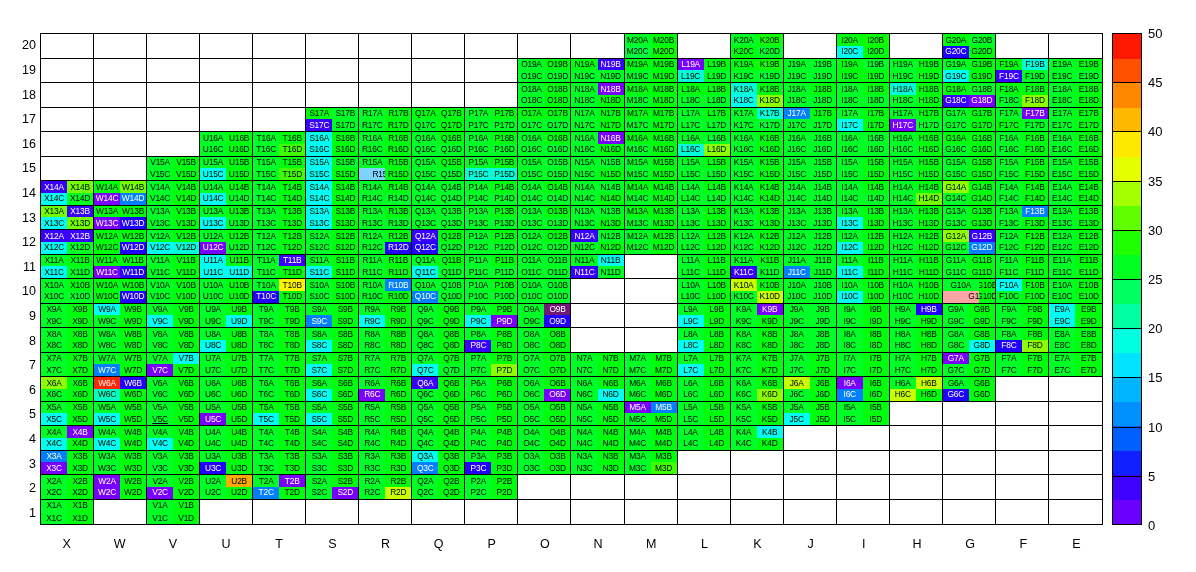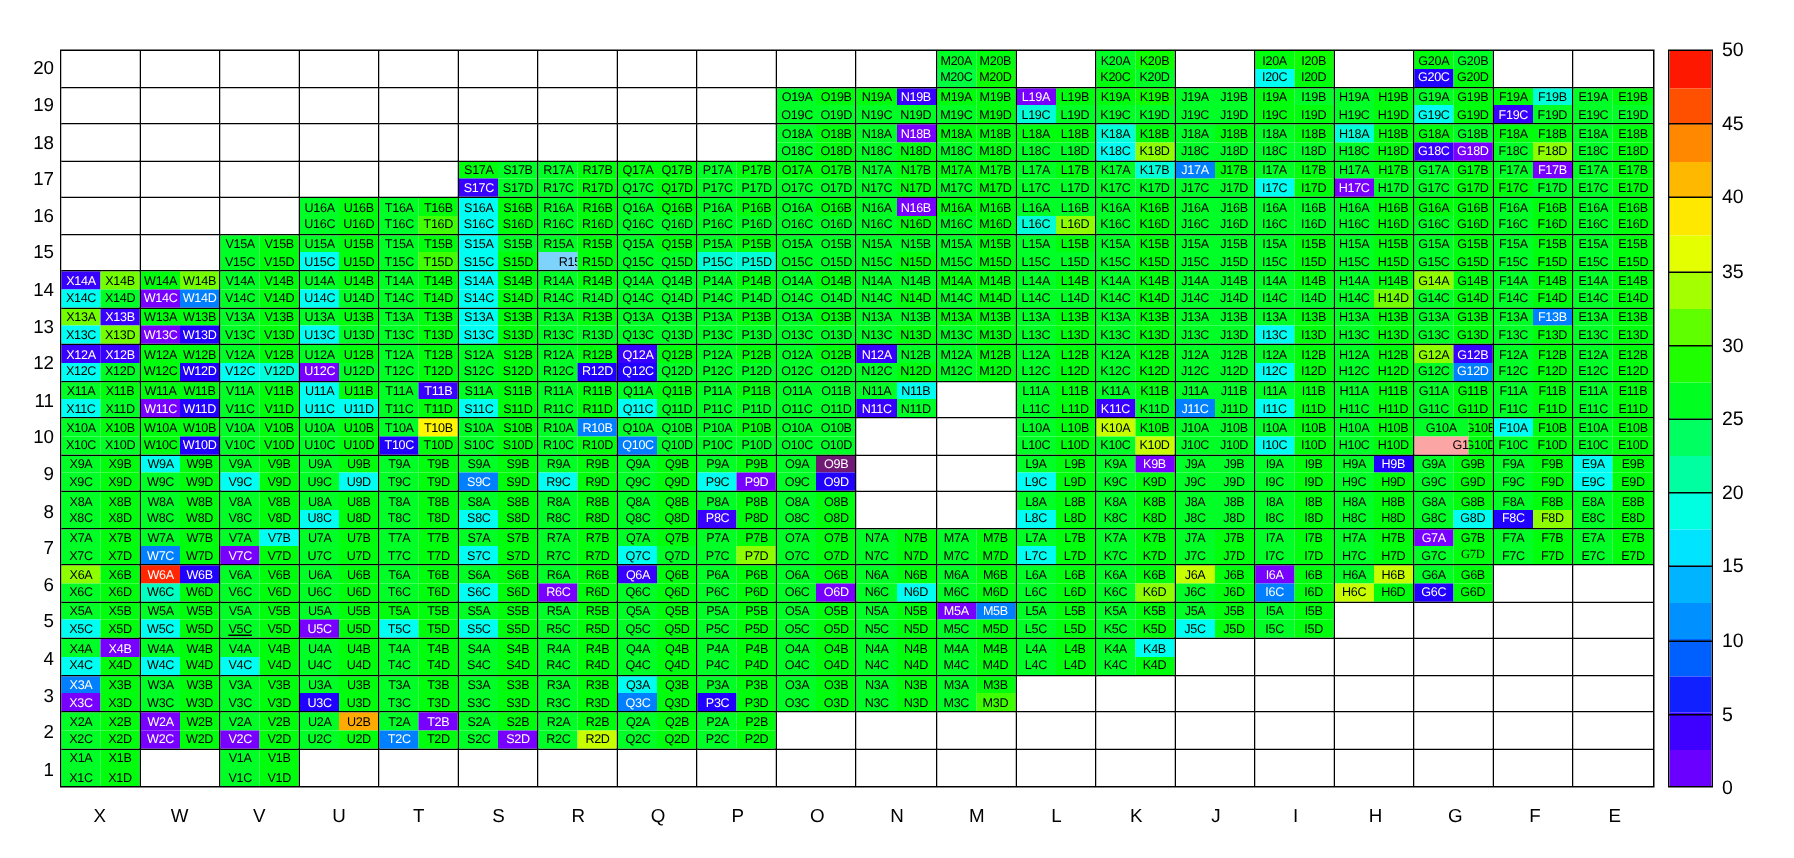--- a/index.html
+++ b/index.html
@@ -1735,21 +1735,21 @@
         <div class="mod">
           <div class="sub" style="background: rgb(0, 255, 38); color: rgb(0, 0, 0);">H7A</div>
           <div class="sub" style="background: rgb(0, 255, 13); color: rgb(0, 0, 0);">H7B</div>
           <div class="sub" style="background: rgb(0, 255, 38); color: rgb(0, 0, 0);">H7C</div>
           <div class="sub" style="background: rgb(0, 255, 13); color: rgb(0, 0, 0);">H7D</div>
         </div>
         <div class="mod">
           <div class="sub" style="background: rgb(120, 0, 255); color: rgb(255, 255, 255);">G7A</div>
           <div class="sub" style="background: rgb(0, 255, 13); color: rgb(0, 0, 0);">G7B</div>
           <div class="sub" style="background: rgb(0, 255, 38); color: rgb(0, 0, 0);">G7C</div>
-          <div class="sub" style="background: rgb(0, 255, 13); color: rgb(0, 0, 0); font-family: Liberation Serif, serif;">G7D</div>
+          <div class="sub" style="background: rgb(0, 255, 13); color: rgb(0, 0, 0);">G7D</div>
         </div>
         <div class="mod">
           <div class="sub" style="background: rgb(0, 255, 38); color: rgb(0, 0, 0);">F7A</div>
           <div class="sub" style="background: rgb(0, 255, 13); color: rgb(0, 0, 0);">F7B</div>
           <div class="sub" style="background: rgb(0, 255, 38); color: rgb(0, 0, 0);">F7C</div>
           <div class="sub" style="background: rgb(0, 255, 13); color: rgb(0, 0, 0);">F7D</div>
         </div>
         <div class="mod lastcol">
           <div class="sub" style="background: rgb(0, 255, 38); color: rgb(0, 0, 0);">E7A</div>
           <div class="sub" style="background: rgb(0, 255, 13); color: rgb(0, 0, 0);">E7B</div>

